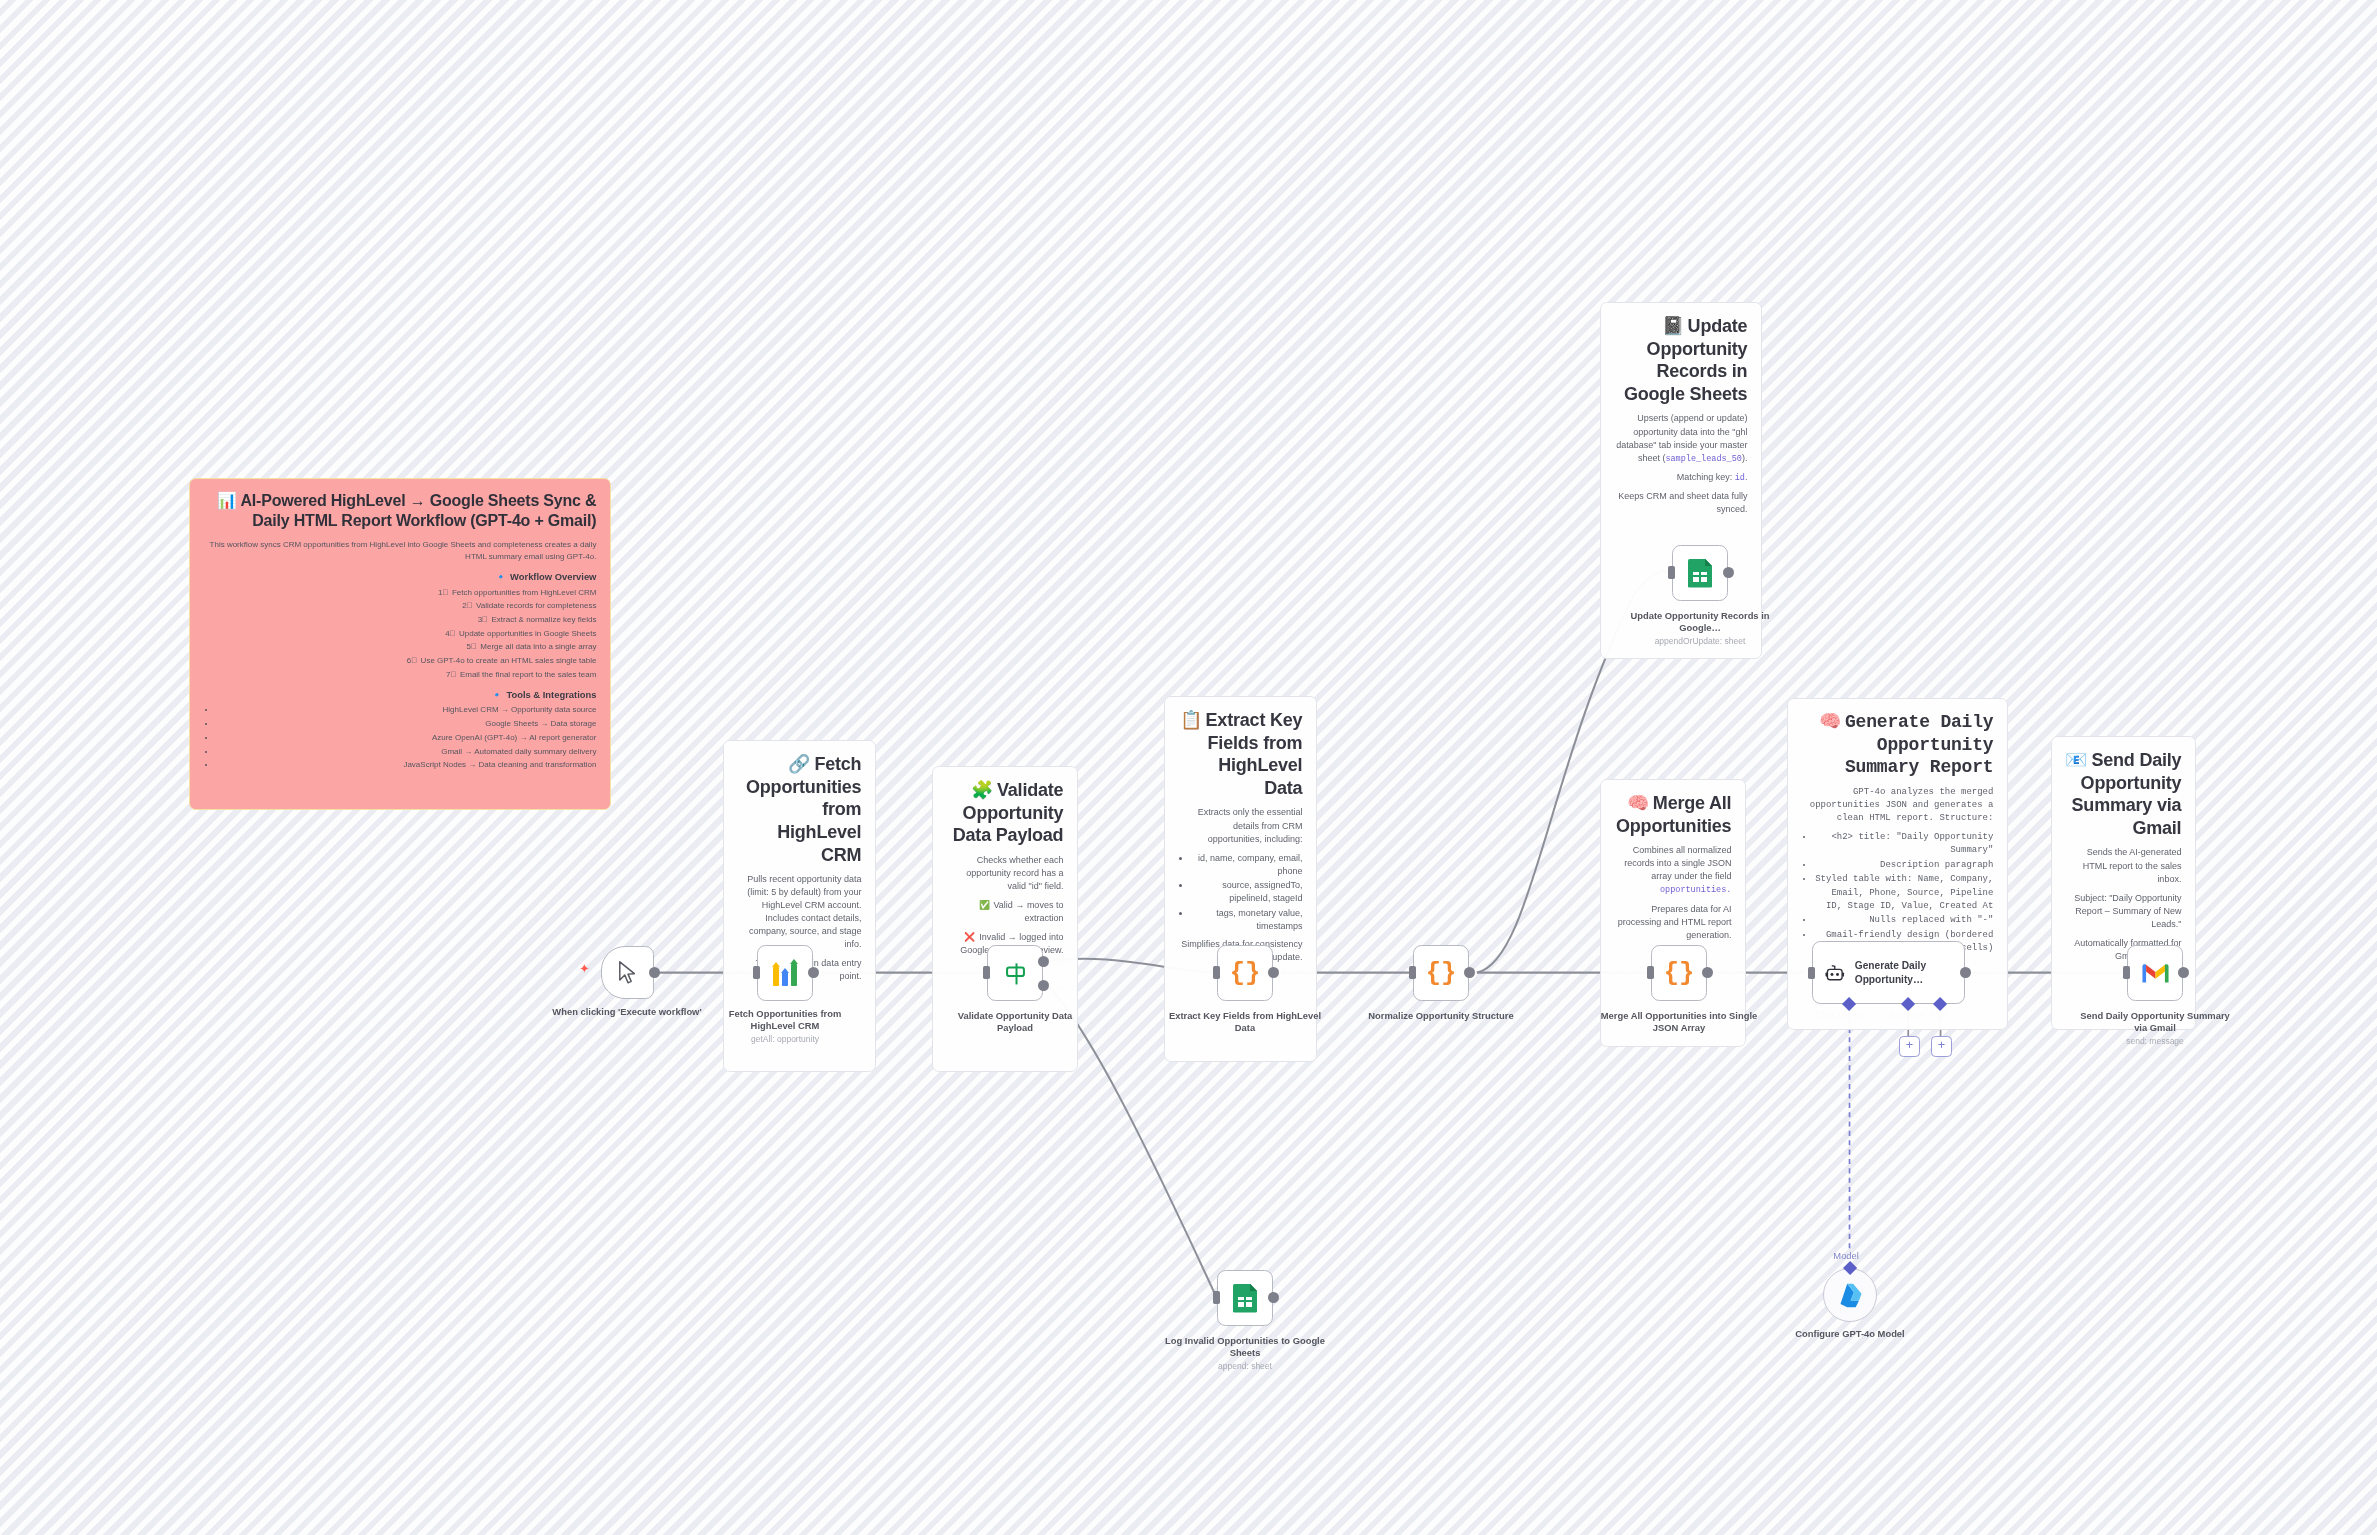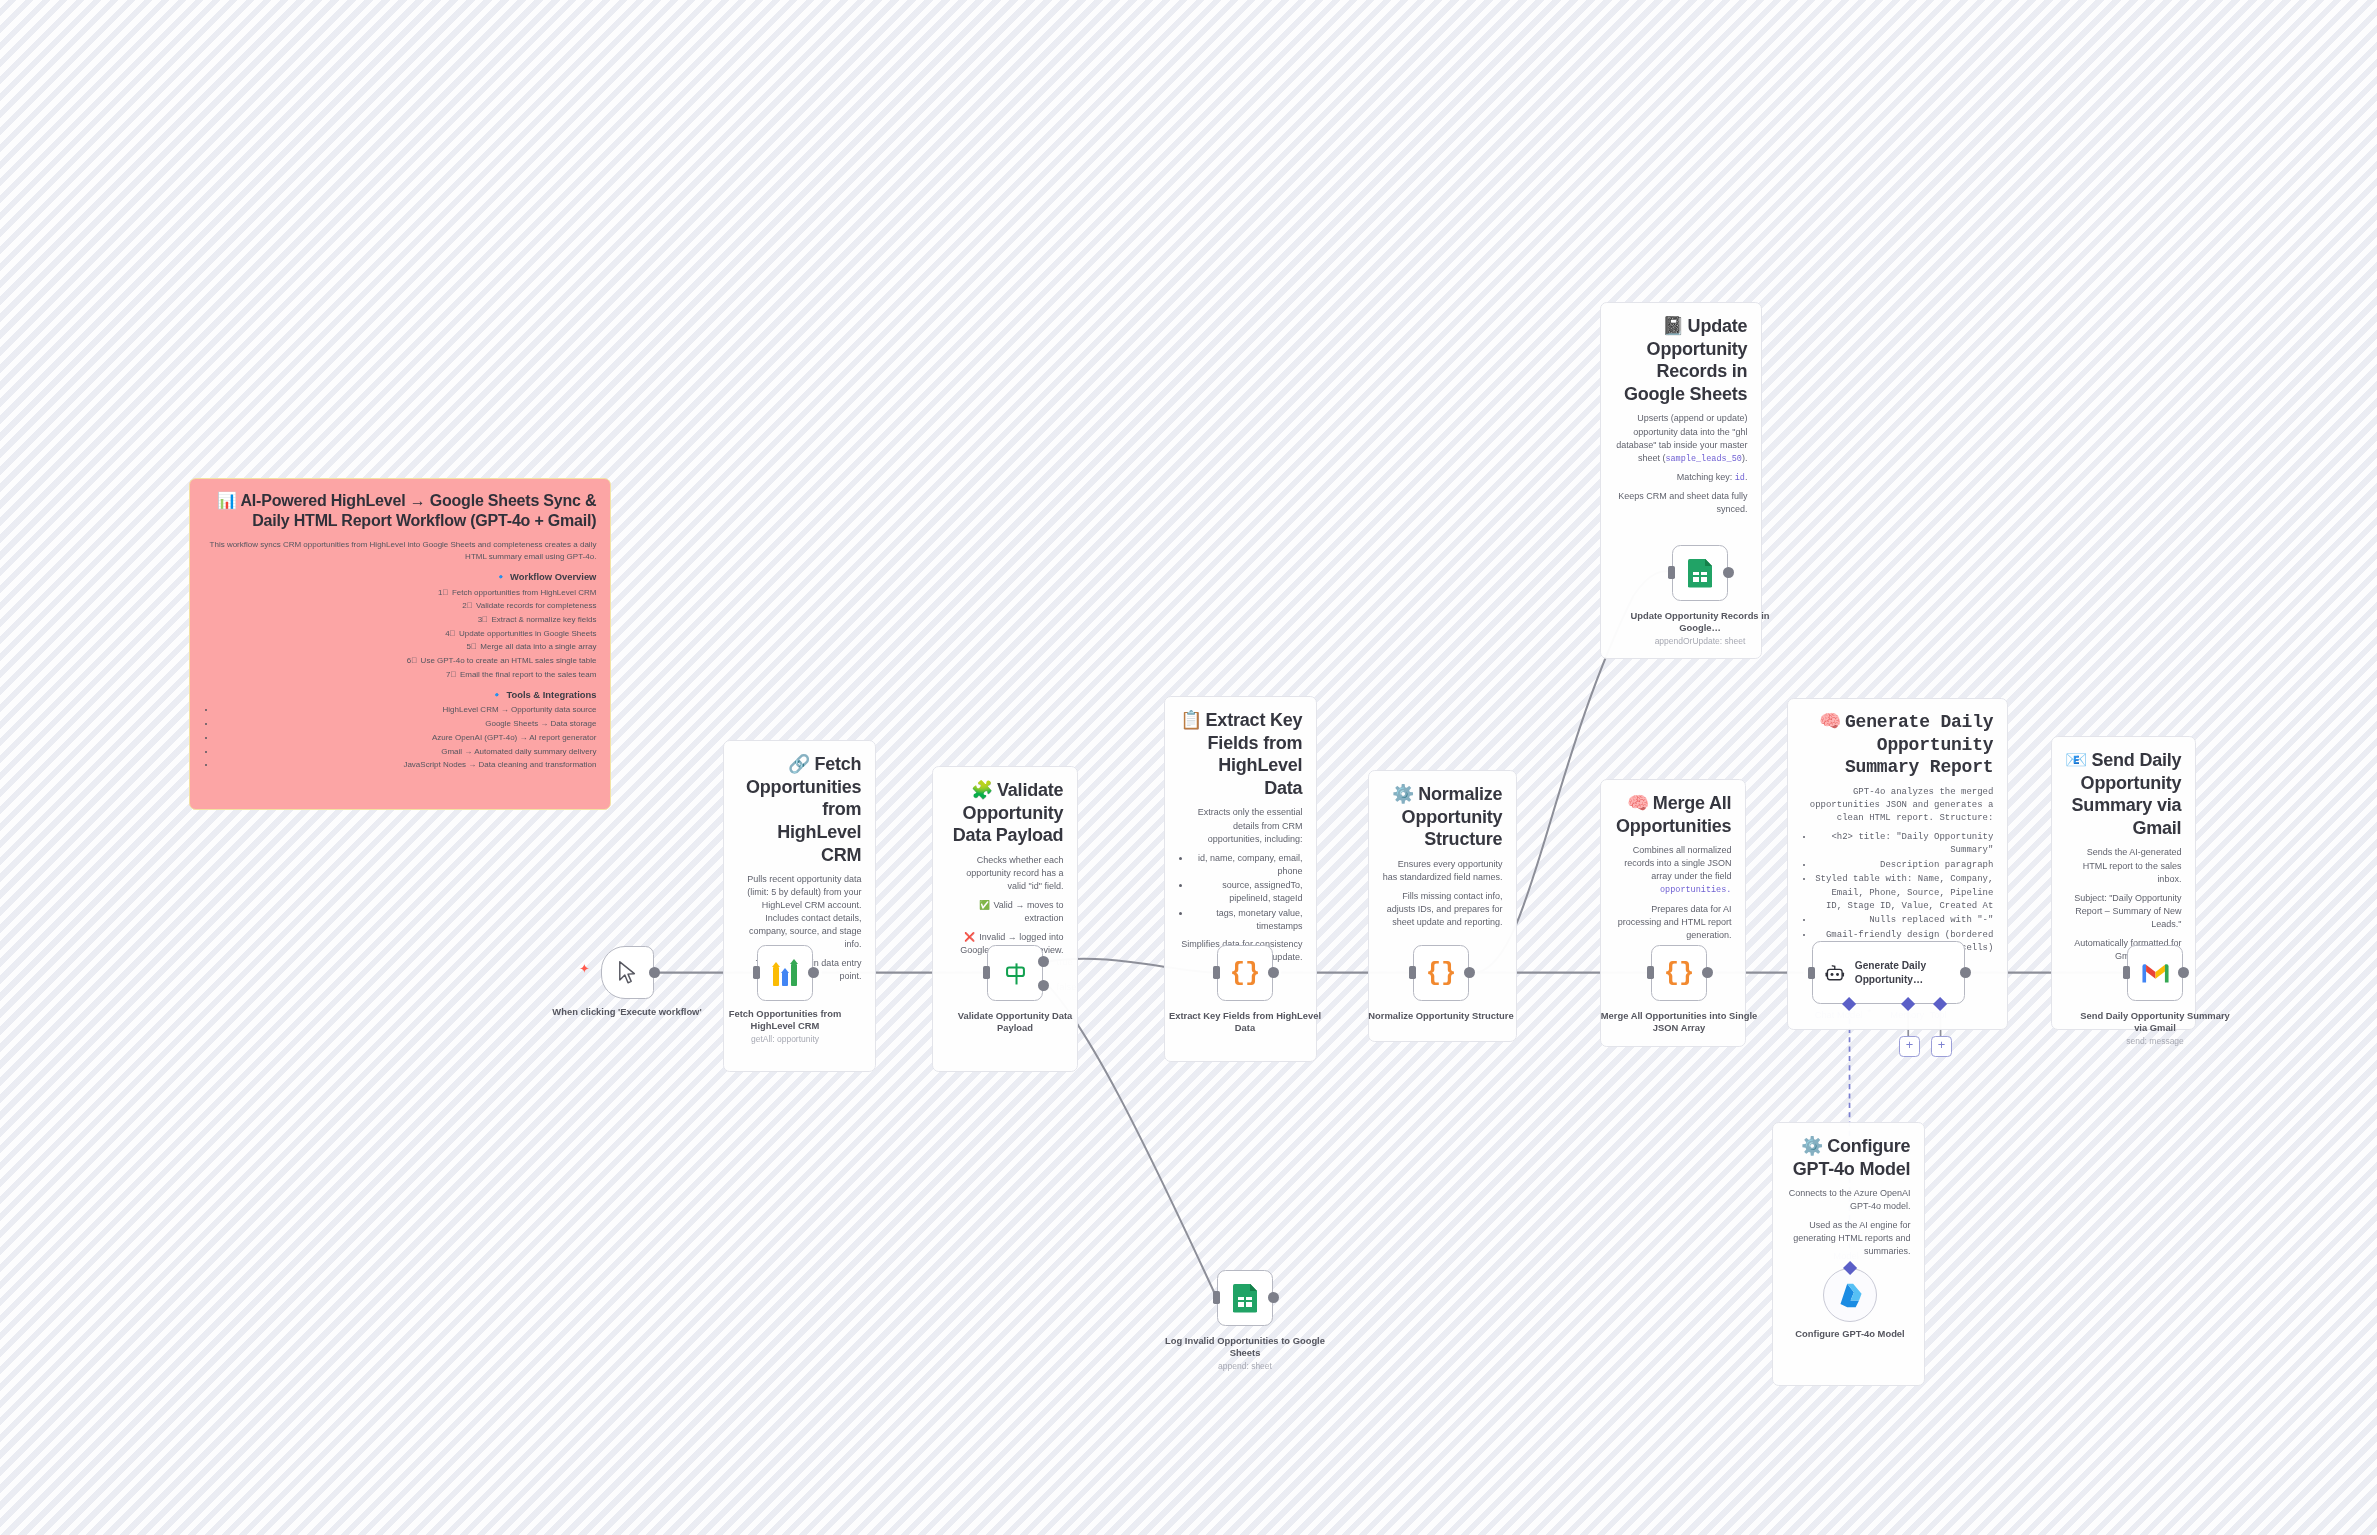--- a/index.html
+++ b/index.html
@@ -194,29 +194,20 @@
       <p>Extracts only the essential details from CRM opportunities, including:</p>
       <ul>
         <li>id, name, company, email, phone</li>
         <li>source, assignedTo, pipelineId, stageId</li>
         <li>tags, monetary value, timestamps</li>
       </ul>
       <p>Simplifies data for consistency before sheet update.</p>
     </div>
   </div>
 
-  <div class="note white" style="left:1368px;top:770px;width:149px;height:272px;">
-    <div class="note-inner">
-      <h3>
-        <span class="emoji">⚙️</span><span>Normalize Opportunity Structure</span>
-      </h3>
-      <p>Ensures every opportunity has standardized field names.</p>
-      <p>Fills missing contact info, adjusts IDs, and prepares for sheet update and reporting.</p>
-    </div>
-  </div>
 
   <div class="note white" style="left:1600px;top:779px;width:146px;height:268px;">
     <div class="note-inner">
       <h3>
         <span class="emoji">🧠</span><span>Merge All Opportunities</span>
       </h3>
       <p><span>Combines all normalized records into a single JSON array under the field</span> <span class="code">opportunities.</span></p>
       <p>Prepares data for AI processing and HTML report generation.</p>
     </div>
   </div>
@@ -242,29 +233,20 @@
       <h3>
         <span class="emoji">📧</span><span>Send Daily Opportunity Summary via Gmail</span>
       </h3>
       <p>Sends the AI-generated HTML report to the sales inbox.</p>
       <p>Subject: "Daily Opportunity Report – Summary of New Leads."</p>
       <p>Automatically formatted for Gmail rendering.</p>
     </div>
   </div>
 
 
-  <div class="note white" style="left:1772px;top:1122px;width:153px;height:264px;">
-    <div class="note-inner">
-      <h3>
-        <span class="emoji">⚙️</span><span>Configure GPT-4o Model</span>
-      </h3>
-      <p>Connects to the Azure OpenAI GPT-4o model.</p>
-      <p>Used as the AI engine for generating HTML reports and summaries.</p>
-    </div>
-  </div>
 
   <div class="node" style="left:601px;top:946px;">
     <div class="nbox trigger">
       <svg width="22" height="25.5" viewBox="0 0 24 28">
         <path d="M3 2 L3 22 L8.5 16.5 L12 25 L15.5 23.5 L12 15.5 L19 15 Z" fill="#ffffff" stroke="#55565f" stroke-width="1.6" stroke-linejoin="round"></path>
       </svg>
     </div>
     <div class="port" style="left:48px;top:21px;"></div>
     <div class="nlabel" style="top:60px;left:26px;">When clicking 'Execute workflow'</div>
   </div>

